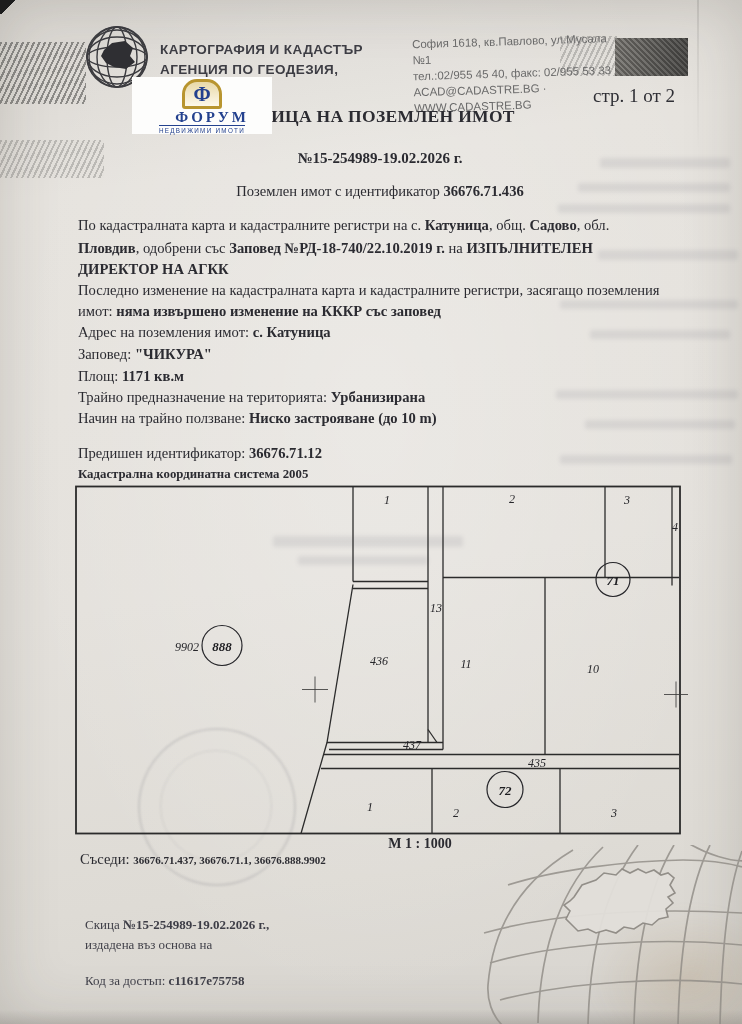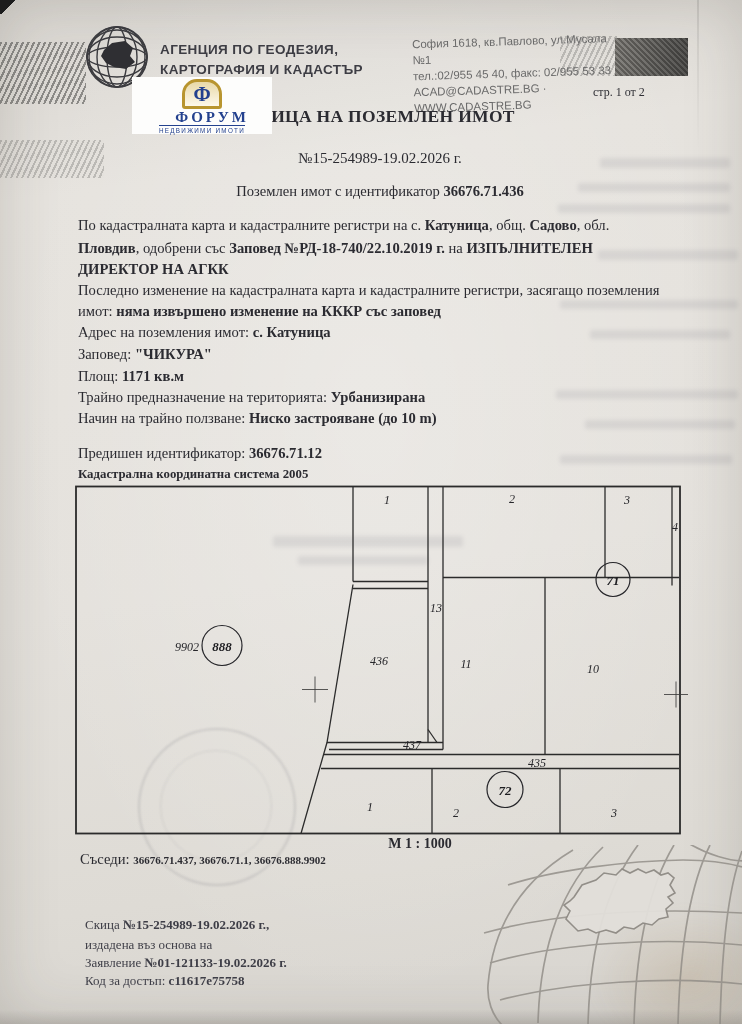--- a/index.html
+++ b/index.html
@@ -21,36 +21,36 @@
       linear-gradient(90deg,rgba(120,118,114,.35),rgba(40,40,40,.55)),
       repeating-linear-gradient(45deg,#55534f 0 2px,#8d8b86 2px 4px);}
   .foldline{width:2px;background:linear-gradient(180deg,rgba(0,0,0,.10),rgba(0,0,0,0));}
   .smudge{background:#4c4c5e;opacity:.10;filter:blur(2.2px);border-radius:2px;pointer-events:none;}
   .edge-shadow-bottom{left:0;bottom:0;width:742px;height:14px;background:linear-gradient(0deg,rgba(40,35,30,.14),rgba(0,0,0,0));}
   
   .agency-name{left:160px;top:40px;font-family:"Liberation Sans",sans-serif;
     font-weight:bold;font-size:13.5px;line-height:20px;color:#3d3d44;letter-spacing:.4px;}
   .hq-address{left:413px;top:33px;width:210px;font-family:"Liberation Sans",sans-serif;
     font-size:11.5px;line-height:16px;color:#6a6a6a;transform:rotate(-1.8deg);}
-  .page-indicator{left:593px;top:85px;font-size:12px;color:#2f2f35;}
+  .page-indicator{left:593px;top:85px;font-size:19px;color:#2f2f35;}
   
   .forum-box{left:132px;top:77px;width:140px;height:57px;background:#fdfdfc;
     display:flex;flex-direction:column;align-items:center;justify-content:flex-start;z-index:5;}
   .forum-emblem{margin-top:2px;width:34px;height:24px;border:3px solid #b8952f;
     border-radius:15px 15px 3px 3px;position:relative;display:flex;align-items:center;justify-content:center;
     background:linear-gradient(180deg,#e8d9a8,#fdf8ea);}
   .forum-emblem span{font-family:"Liberation Serif",serif;font-weight:bold;font-size:20px;color:#23418e;line-height:20px;}
   .forum-name{font-family:"Liberation Serif",serif;font-weight:bold;font-size:15px;
     color:#23418e;letter-spacing:3px;line-height:16px;margin-left:20px;}
   .forum-tagline{font-family:"Liberation Sans",sans-serif;font-size:6.3px;color:#23418e;
     letter-spacing:1.3px;border-top:1px solid #23418e;padding-top:1px;line-height:7px;}
   
   .centerline{left:20px;width:720px;text-align:center;}
   .doc-title{top:106px;font-weight:bold;font-size:17.5px;letter-spacing:.3px;}
-  .doc-number{top:150px;font-weight:normal;font-size:15px;}
+  .doc-number{top:150px;font-weight:bold;font-size:15px;}
   .doc-subtitle{top:183px;font-size:14.6px;}
   .bodyline{left:78px;width:620px;font-size:14.6px;line-height:19px;}
   .b{font-weight:bold;}
   .coordsys{left:78px;top:467px;font-weight:bold;font-size:12.8px;}
   
   .maplabel{font-family:"Liberation Serif",serif;font-style:italic;font-size:12px;fill:#26262a;}
   .mapcirc{font-family:"Liberation Serif",serif;font-style:italic;font-weight:bold;font-size:13px;fill:#1e1e22;}
   .stamp-ring{border-radius:50%;pointer-events:none;filter:blur(1px);}
   
   .scaleline{left:100px;top:836px;width:640px;text-align:center;font-weight:bold;font-size:14px;}
@@ -96,22 +96,22 @@
       <ellipse cx="33" cy="35" rx="20" ry="30"></ellipse>
       <ellipse cx="33" cy="35" rx="28" ry="30"></ellipse>
       <ellipse cx="33" cy="35" rx="30" ry="10"></ellipse>
       <ellipse cx="33" cy="35" rx="30" ry="20"></ellipse>
       <ellipse cx="33" cy="35" rx="30" ry="27"></ellipse>
     </g>
     <path d="M20,28 L28,21 L41,19 L49,26 L46,34 L51,40 L42,47 L30,45 L22,41 L17,34 Z" fill="#2f2f33" stroke="none"></path>
   </svg>
 
   <div class="abs agency-name">
+    <div>КАРТОГРАФИЯ И КАДАСТЪР</div>
     <div>АГЕНЦИЯ ПО ГЕОДЕЗИЯ,</div>
-    <div>КАРТОГРАФИЯ И КАДАСТЪР</div>
   </div>
 
   <div class="abs hq-address">
     <div>София 1618, кв.Павлово, ул.Мусала №1</div>
     <div>тел.:02/955 45 40, факс: 02/955 53 33</div>
     <div>ACAD@CADASTRE.BG · WWW.CADASTRE.BG</div>
   </div>
 
   <div class="abs page-indicator">стр. 1 от 2</div>
 
@@ -194,23 +194,20 @@
 
   <div class="abs scaleline">М 1 : 1000</div>
   <div class="abs neighbors">
     <span>Съседи: </span><span class="b" style="font-size:11px">36676.71.437, 36676.71.1, 36676.888.9902</span>
   </div>
 
   <div class="abs smallline" style="top:917px">
     <span>Скица </span><span class="b">№15-254989-19.02.2026 г.,</span>
   </div>
   <div class="abs smallline" style="top:937px">издадена въз основа на</div>
-  <div class="abs smallline" style="top:955px">
-    <span>Заявление </span><span class="b">№01-121133-19.02.2026 г.</span>
-  </div>
   <div class="abs smallline" style="top:973px">
     <span>Код за достъп: </span><span class="b">c11617e75758</span>
   </div>
 
 
   <div class="abs stain" style="left:580px;top:900px;width:220px;height:160px;"></div>
   <svg class="abs" style="left:478px;top:845px;" width="264" height="180" viewBox="0 0 264 180">
     <g stroke="#8f8b85" fill="none" stroke-width="1.7" opacity=".8">
       <path d="M95,5 C45,35 15,80 10,140 C9,155 14,170 24,180"></path>
       <path d="M125,2 C85,40 62,100 60,178"></path>

